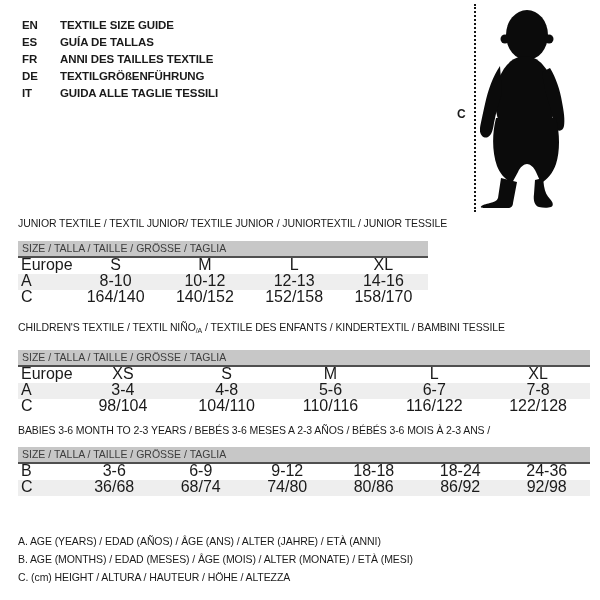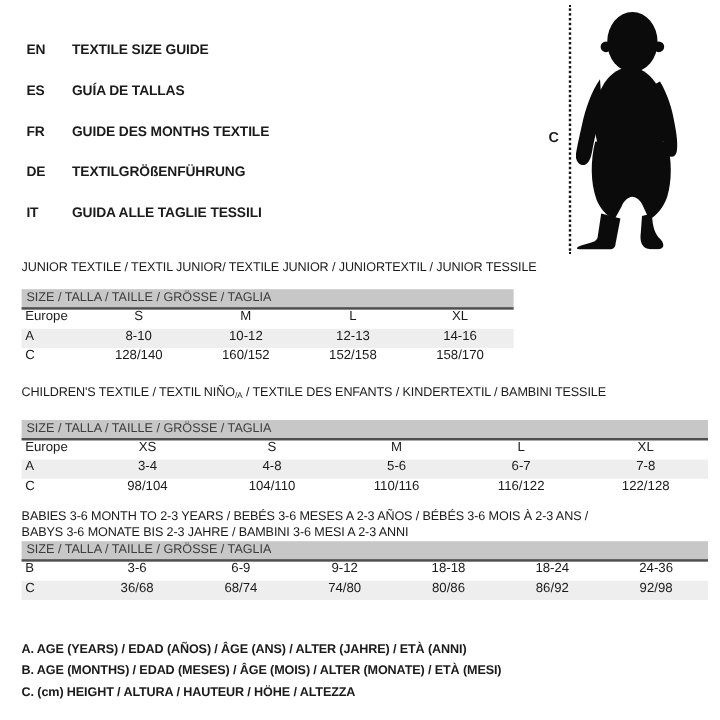--- a/index.html
+++ b/index.html
@@ -23,21 +23,20 @@
     top: 16px;
   }
   .lang-row {
     display: flex;
     height: 17px;
     align-items: center;
     font-weight: bold;
     font-size: 11.5px;
     letter-spacing: -0.1px;
     white-space: nowrap;
-    margin-top: 17px;
   }
   .lang-code { width: 38px; }
 
   
   .measure-line {
     position: absolute;
     left: 474px;
     top: 4px;
     height: 208px;
     width: 0;
@@ -64,21 +63,21 @@
 
   .sec-title {
     font-weight: normal;
     font-size: 10.5px;
     letter-spacing: -0.1px;
     line-height: 14px;
     white-space: nowrap;
   }
   .s1 .sec-title { margin-bottom: 11px; }
   .s2 .sec-title { margin-bottom: 12px; }
-  .s3 .sec-title { }
+  .s3 .sec-title { margin-bottom: 10px; }
   .sub {
     font-size: 7px;
     vertical-align: -2px;
   }
 
   .cols-4 .size-bar, .cols-4 .row { width: 410px; }
   .cols-5 .size-bar, .cols-5 .row { width: 572px; }
   .cols-6 .size-bar, .cols-6 .row { width: 572px; }
 
   .size-bar {
@@ -90,64 +89,64 @@
     height: 17px;
     line-height: 15px;
     padding-left: 4px;
     white-space: nowrap;
   }
 
   .row {
     box-sizing: border-box;
     display: flex;
     height: 16px;
-    align-items: flex-start;
-    font-size: 11px;
+    align-items: flex-end;
+    font-size: 16px;
   }
   .row.alt { background: var(--alt-row-bg, #eeeeee); }
   .row:first-child { border-bottom: 1px solid #dcdcdc; }
   .row .lbl {
     width: 50px;
     padding-left: 3px;
     flex: none;
   }
   .row .val {
     flex: 1;
     text-align: center;
   }
 
   
   .notes {
     position: absolute;
     left: 18px;
     top: 532px;
   }
   .note-line {
-    font-weight: bold;
+    font-weight: normal;
     font-size: 10.5px;
     letter-spacing: -0.1px;
     line-height: 18px;
     white-space: nowrap;
   }
 </style>
 </head>
 <body style="--bar-bg: #c7c7c7; --bar-border: #4f4f4f; --alt-row-bg: #eeeeee; --text: #1a1a1a;">
 
 <div class="lang-block" id="lang-block">
     <div class="lang-row">
       <span class="lang-code">EN</span>
       <span class="lang-title">TEXTILE SIZE GUIDE</span>
     </div>
     <div class="lang-row">
       <span class="lang-code">ES</span>
       <span class="lang-title">GUÍA DE TALLAS</span>
     </div>
     <div class="lang-row">
       <span class="lang-code">FR</span>
-      <span class="lang-title">GUIDE DES MONTHS TEXTILE</span>
+      <span class="lang-title">ANNI DES TAILLES TEXTILE</span>
     </div>
     <div class="lang-row">
       <span class="lang-code">DE</span>
       <span class="lang-title">TEXTILGRÖßENFÜHRUNG</span>
     </div>
     <div class="lang-row">
       <span class="lang-code">IT</span>
       <span class="lang-title">GUIDA ALLE TAGLIE TESSILI</span>
     </div>
   </div>
@@ -191,22 +190,22 @@
       </div>
       <div class="row alt">
         <span class="lbl">A</span>
         <span class="val">8-10</span>
         <span class="val">10-12</span>
         <span class="val">12-13</span>
         <span class="val">14-16</span>
       </div>
       <div class="row">
         <span class="lbl">C</span>
-        <span class="val">128/140</span>
-        <span class="val">160/152</span>
+        <span class="val">164/140</span>
+        <span class="val">140/152</span>
         <span class="val">152/158</span>
         <span class="val">158/170</span>
       </div>
     </div>
     <div class="section s2 cols-5">
       <div class="sec-title">
         <div class="title-line"><span>CHILDREN'S TEXTILE / TEXTIL NIÑO</span><span class="sub">/A</span><span> / TEXTILE DES ENFANTS / KINDERTEXTIL / BAMBINI TESSILE</span></div>
       </div>
       <div class="size-bar">SIZE / TALLA / TAILLE / GRÖSSE / TAGLIA</div>
       <div class="row">
@@ -230,21 +229,20 @@
         <span class="val">98/104</span>
         <span class="val">104/110</span>
         <span class="val">110/116</span>
         <span class="val">116/122</span>
         <span class="val">122/128</span>
       </div>
     </div>
     <div class="section s3 cols-6">
       <div class="sec-title">
         <div class="title-line"><span>BABIES 3-6 MONTH TO 2-3 YEARS / BEBÉS 3-6 MESES A 2-3 AÑOS / BÉBÉS 3-6 MOIS À 2-3 ANS /</span></div>
-        <div class="title-line"><span>BABYS 3-6 MONATE BIS 2-3 JAHRE / BAMBINI 3-6 MESI A 2-3 ANNI</span></div>
       </div>
       <div class="size-bar">SIZE / TALLA / TAILLE / GRÖSSE / TAGLIA</div>
       <div class="row">
         <span class="lbl">B</span>
         <span class="val">3-6</span>
         <span class="val">6-9</span>
         <span class="val">9-12</span>
         <span class="val">18-18</span>
         <span class="val">18-24</span>
         <span class="val">24-36</span>

